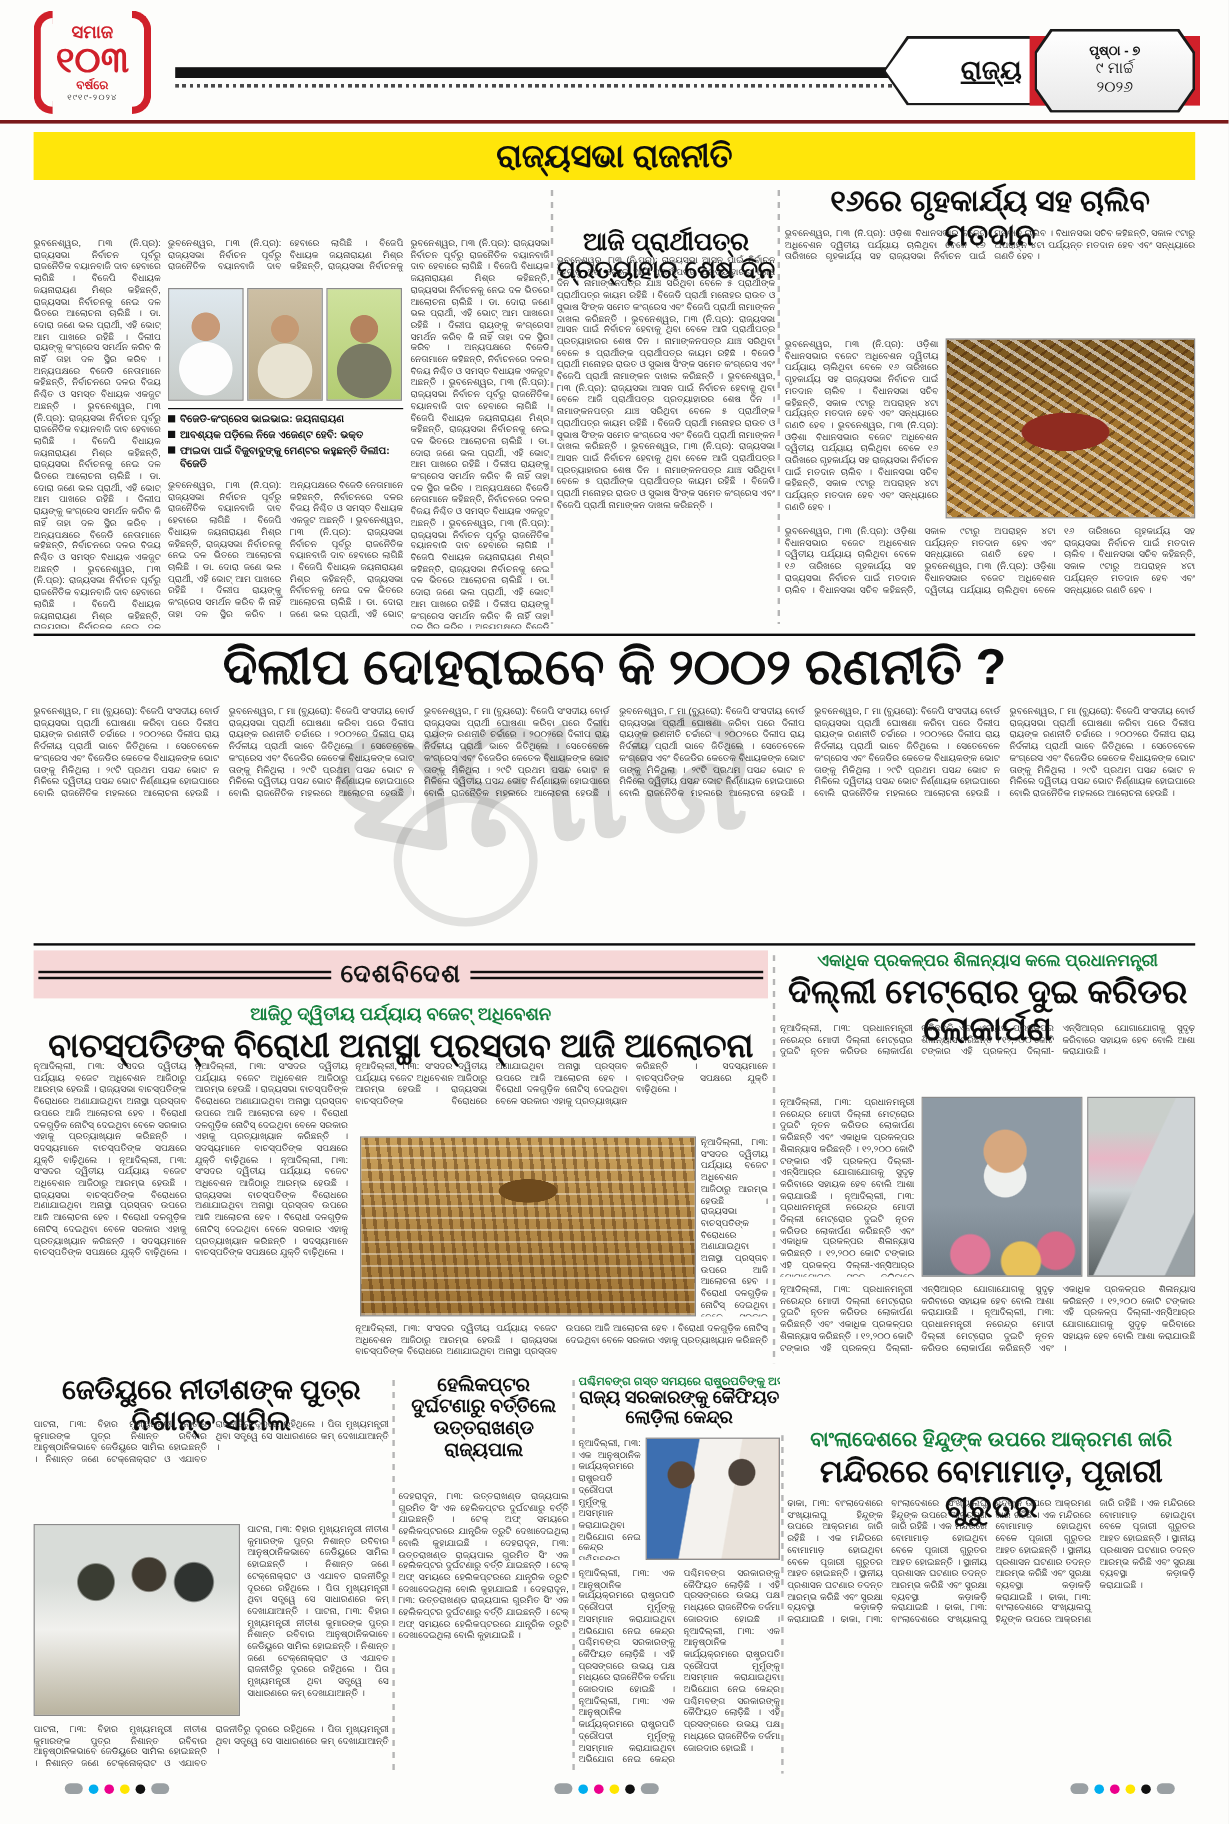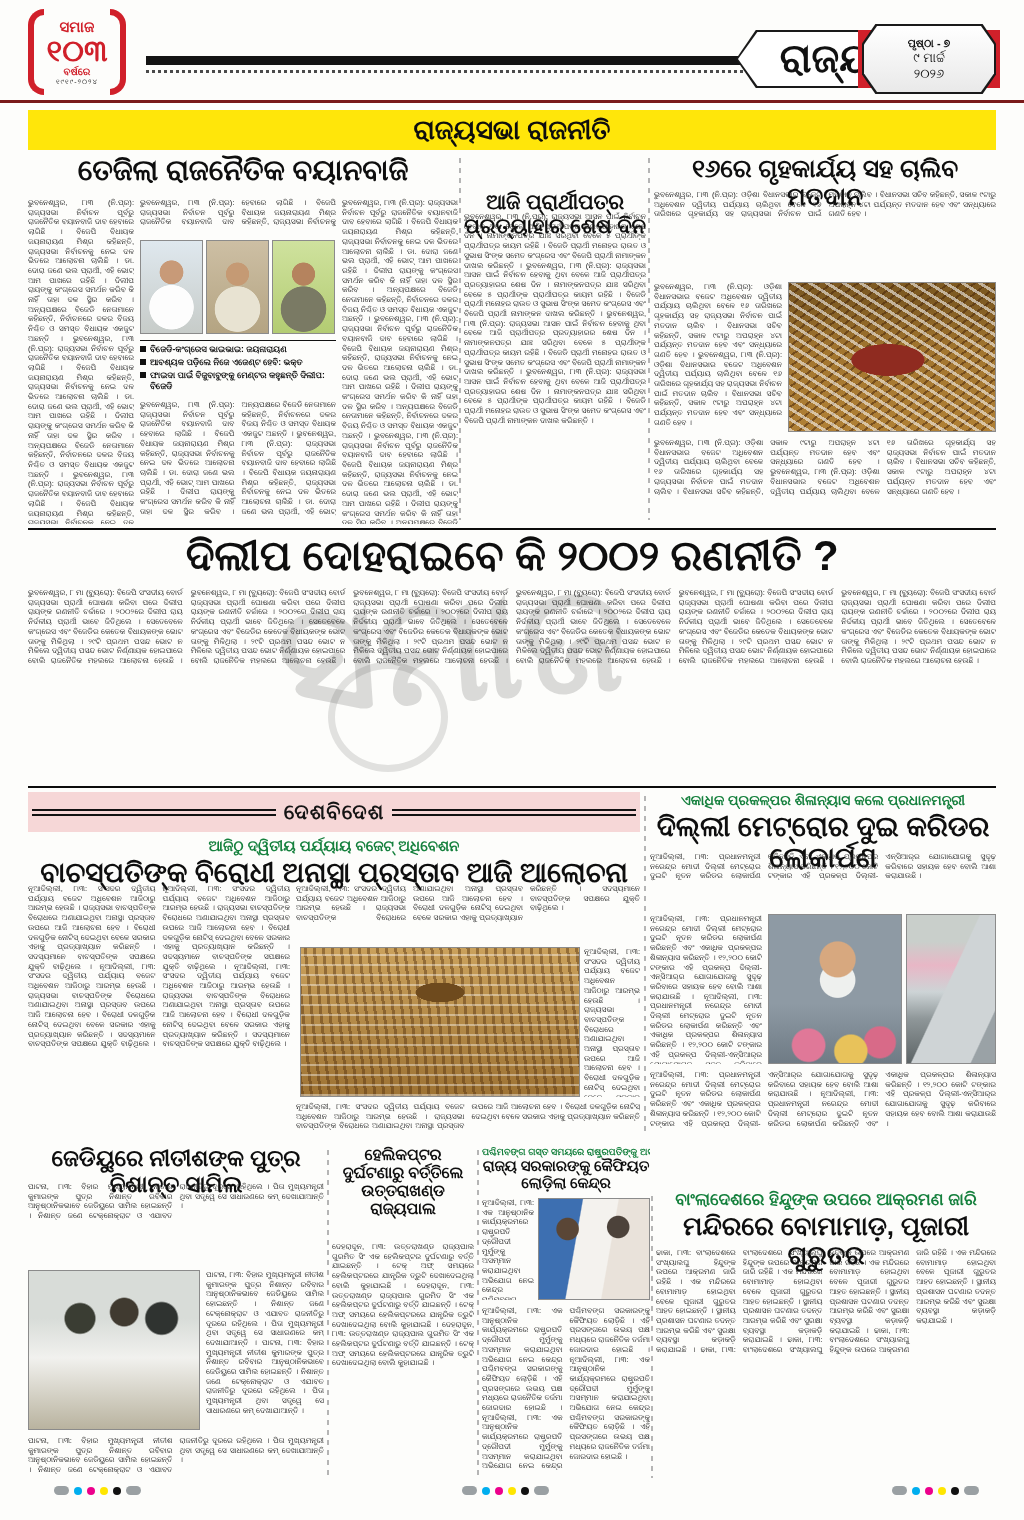--- a/index.html
+++ b/index.html
@@ -27,21 +27,21 @@
   .lb-r{border-left:none;border-radius:0 22px 22px 0;}
   .logo-mid{width:66px;text-align:center;}
   .logo-name{color:var(--brand-red);font-weight:bold;font-size:15px;}
   .logo-num{color:var(--brand-red);font-weight:bold;font-size:30px;line-height:30px;}
   .logo-suffix{color:var(--brand-red);font-weight:bold;font-size:10px;}
   .logo-years{color:#222;font-size:7px;letter-spacing:1px;}
   .hdr-dotline{background-image:repeating-linear-gradient(90deg,#4a4a4a 0 3px,transparent 3px 6px);}
   .badge-outer{background:#1a1a1a;clip-path:polygon(0 50%,11% 0,100% 0,100% 100%,11% 100%);}
   .badge-inner{position:absolute;left:2px;top:2px;right:2px;bottom:2px;background:#fff;
     clip-path:polygon(0 50%,11% 0,100% 0,100% 100%,11% 100%);
-    display:flex;align-items:center;justify-content:center;font-size:40px;font-weight:bold;color:#111;}
+    display:flex;align-items:center;justify-content:center;font-size:22px;font-weight:bold;color:#111;text-decoration:underline;}
   .oct-outer{background:#1a1a1a;clip-path:polygon(10% 0,90% 0,100% 28%,100% 72%,90% 100%,10% 100%,0 72%,0 28%);}
   .oct-inner{position:absolute;left:2px;top:2px;right:2px;bottom:2px;background:linear-gradient(#fff,#e9e9e9);
     clip-path:polygon(10% 0,90% 0,100% 28%,100% 72%,90% 100%,10% 100%,0 72%,0 28%);
     display:flex;flex-direction:column;align-items:center;justify-content:center;color:#111;}
   .oct-red{position:absolute;top:6px;bottom:6px;width:18px;background:var(--brand-red);}
   .caption-row{display:flex;align-items:flex-start;gap:4px;font-size:8.6px;font-weight:bold;color:#101010;line-height:11px;}
   .caption-sq{width:6px;height:6px;background:#111;margin-top:2px;flex:0 0 auto;}
   .band{background:var(--band-pink);display:flex;align-items:center;gap:8px;padding:0 4px;}
   .band-rule{flex:1;height:7px;border-top:2.5px solid #111;border-bottom:2.5px solid #111;}
   .band-title{font-weight:bold;font-size:21px;color:#141414;letter-spacing:1px;}
@@ -122,21 +122,20 @@
     </div>
   </div>
 
   <div class="abs" style="left:0;top:100px;width:1024px;height:3px;background:var(--rule-dark);"></div>
 
   <div class="abs" style="left:28px;top:110px;width:968px;height:40px;background:var(--accent-yellow);display:flex;align-items:center;justify-content:center;">
     <div class="hl" style="font-size:27px;">ରାଜ୍ୟସଭା ରାଜନୀତି</div>
   </div>
 
   <div class="abs" style="left:28px;top:154px;width:430px;height:372px;">
-    <div class="hl" style="font-size:29px;">ତେଜିଲା ରାଜନୈତିକ ବୟାନବାଜି</div>
     <div class="abs bt" style="left:0;top:44px;width:106px;height:326px;">ଭୁବନେଶ୍ୱର, ୮ା୩ (ନି.ପ୍ର): ରାଜ୍ୟସଭା ନିର୍ବାଚନ ପୂର୍ବରୁ ରାଜନୈତିକ ବୟାନବାଜି ଦାବ ହେବାରେ ଲାଗିଛି । ବିଜେପି ବିଧାୟକ ଜୟନାରାୟଣ ମିଶ୍ର କହିଛନ୍ତି, ରାଜ୍ୟସଭା ନିର୍ବାଚନକୁ ନେଇ ଦଳ ଭିତରେ ଆଲୋଚନା ଚାଲିଛି । ଡା. ଦୋରା ଜଣେ ଭଲ ପ୍ରାର୍ଥୀ, ଏହି ଭୋଟ୍ ଆମ ପାଖରେ ରହିଛି । ଦିଲୀପ ରାୟଙ୍କୁ କଂଗ୍ରେସ ସମର୍ଥନ କରିବ କି ନାହିଁ ତାହା ଦଳ ସ୍ଥିର କରିବ । ଅନ୍ୟପକ୍ଷରେ ବିଜେଡି ନେତାମାନେ କହିଛନ୍ତି, ନିର୍ବାଚନରେ ଦଳର ବିଜୟ ନିଶ୍ଚିତ ଓ ସମସ୍ତ ବିଧାୟକ ଏକଜୁଟ ଅଛନ୍ତି । ଭୁବନେଶ୍ୱର, ୮ା୩ (ନି.ପ୍ର): ରାଜ୍ୟସଭା ନିର୍ବାଚନ ପୂର୍ବରୁ ରାଜନୈତିକ ବୟାନବାଜି ଦାବ ହେବାରେ ଲାଗିଛି । ବିଜେପି ବିଧାୟକ ଜୟନାରାୟଣ ମିଶ୍ର କହିଛନ୍ତି, ରାଜ୍ୟସଭା ନିର୍ବାଚନକୁ ନେଇ ଦଳ ଭିତରେ ଆଲୋଚନା ଚାଲିଛି । ଡା. ଦୋରା ଜଣେ ଭଲ ପ୍ରାର୍ଥୀ, ଏହି ଭୋଟ୍ ଆମ ପାଖରେ ରହିଛି । ଦିଲୀପ ରାୟଙ୍କୁ କଂଗ୍ରେସ ସମର୍ଥନ କରିବ କି ନାହିଁ ତାହା ଦଳ ସ୍ଥିର କରିବ । ଅନ୍ୟପକ୍ଷରେ ବିଜେଡି ନେତାମାନେ କହିଛନ୍ତି, ନିର୍ବାଚନରେ ଦଳର ବିଜୟ ନିଶ୍ଚିତ ଓ ସମସ୍ତ ବିଧାୟକ ଏକଜୁଟ ଅଛନ୍ତି । ଭୁବନେଶ୍ୱର, ୮ା୩ (ନି.ପ୍ର): ରାଜ୍ୟସଭା ନିର୍ବାଚନ ପୂର୍ବରୁ ରାଜନୈତିକ ବୟାନବାଜି ଦାବ ହେବାରେ ଲାଗିଛି । ବିଜେପି ବିଧାୟକ ଜୟନାରାୟଣ ମିଶ୍ର କହିଛନ୍ତି, ରାଜ୍ୟସଭା ନିର୍ବାଚନକୁ ନେଇ ଦଳ ଭିତରେ ଆଲୋଚନା ଚାଲିଛି । ଡା. ଦୋରା ଜଣେ ଭଲ ପ୍ରାର୍ଥୀ, ଏହି ଭୋଟ୍ ଆମ ପାଖରେ ରହିଛି । ଦିଲୀପ ରାୟଙ୍କୁ କଂଗ୍ରେସ ସମର୍ଥନ କରିବ କି ନାହିଁ ତାହା ଦଳ ସ୍ଥିର କରିବ । ଅନ୍ୟପକ୍ଷରେ ବିଜେଡି ନେତାମାନେ କହିଛନ୍ତି, ନିର୍ବାଚନରେ ଦଳର ବିଜୟ ନିଶ୍ଚିତ ଓ ସମସ୍ତ ବିଧାୟକ ଏକଜୁଟ ଅଛନ୍ତି ।</div>
     <div class="abs bt c2" style="left:112px;top:44px;width:196px;height:38px;">ଭୁବନେଶ୍ୱର, ୮ା୩ (ନି.ପ୍ର): ରାଜ୍ୟସଭା ନିର୍ବାଚନ ପୂର୍ବରୁ ରାଜନୈତିକ ବୟାନବାଜି ଦାବ ହେବାରେ ଲାଗିଛି । ବିଜେପି ବିଧାୟକ ଜୟନାରାୟଣ ମିଶ୍ର କହିଛନ୍ତି, ରାଜ୍ୟସଭା ନିର୍ବାଚନକୁ ନେଇ ଦଳ ଭିତରେ ଆଲୋଚନା ଚାଲିଛି । ଡା. ଦୋରା ଜଣେ ଭଲ ପ୍ରାର୍ଥୀ, ଏହି ଭୋଟ୍ ଆମ ପାଖରେ ରହିଛି । ଦିଲୀପ ରାୟଙ୍କୁ କଂଗ୍ରେସ ସମର୍ଥନ କରିବ କି ନାହିଁ ତାହା ଦଳ ସ୍ଥିର କରିବ । ଅନ୍ୟପକ୍ଷରେ ବିଜେଡି ନେତାମାନେ କହିଛନ୍ତି, ନିର୍ବାଚନରେ ଦଳର ବିଜୟ ନିଶ୍ଚିତ ଓ ସମସ୍ତ ବିଧାୟକ ଏକଜୁଟ ଅଛନ୍ତି ।</div>
     <div class="abs" style="left:112px;top:86px;width:196px;height:96px;display:flex;gap:3px;">
       <div class="photo ph-head1" style="width:63px;height:94px;"></div>
       <div class="photo ph-head2" style="width:63px;height:94px;"></div>
       <div class="photo ph-head3" style="width:63px;height:94px;"></div>
     </div>
     <div class="abs" style="left:112px;top:186px;width:196px;border-top:1.5px solid #111;padding-top:3px;display:flex;flex-direction:column;gap:2px;">
       <div class="caption-row">
           <span class="caption-sq"></span>

